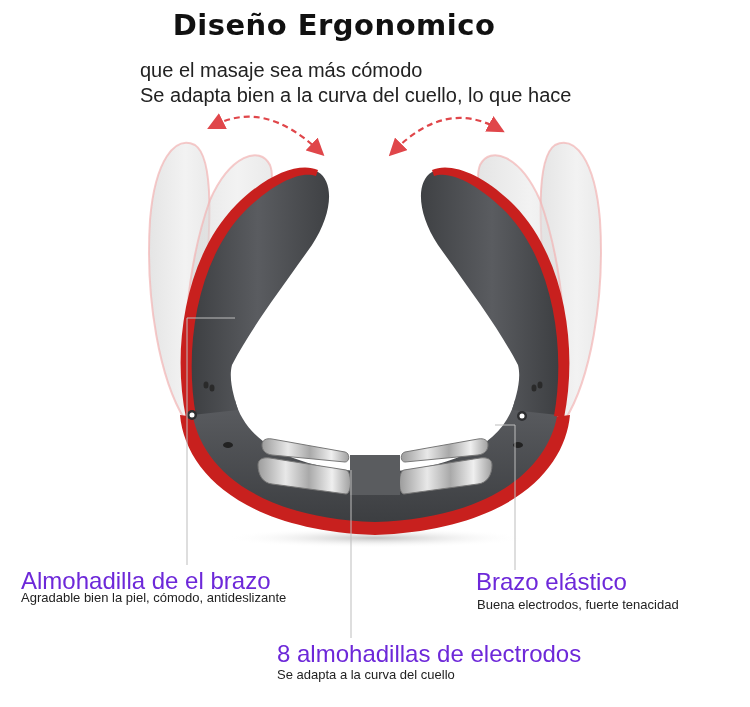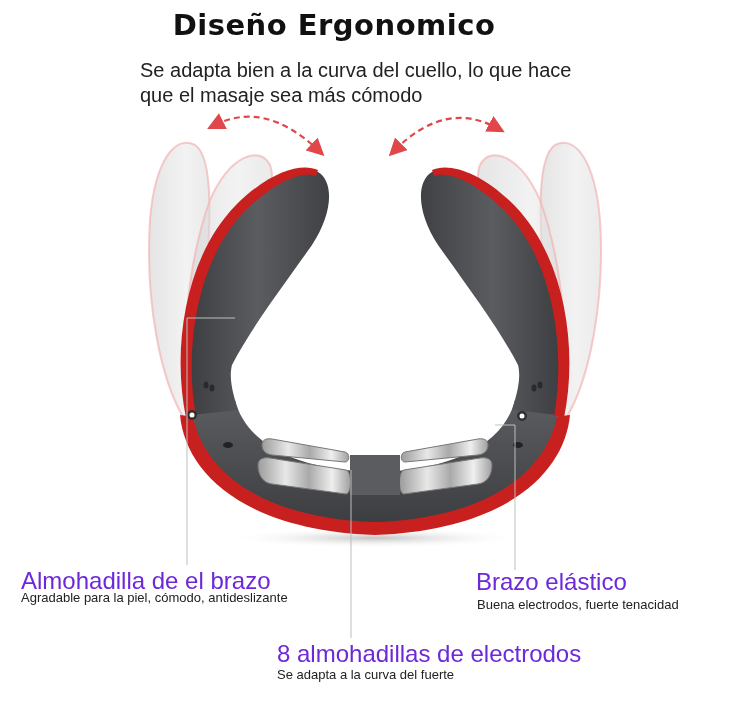--- a/index.html
+++ b/index.html
@@ -18,22 +18,22 @@
     }
     .callout-desc {
       position: absolute; font-family: "Liberation Sans", sans-serif; font-size: 13px; color: #222; white-space: nowrap;
     }
   </style>
 </head>
 <body>
 
 <div class="title">Diseño Ergonomico</div>
 <div class="subtitle">
+  <div>que el masaje sea más cómodo</div>
   <div>Se adapta bien a la curva del cuello, lo que hace</div>
-  <div>que el masaje sea más cómodo</div>
 </div>
 
 <svg class="illustration" viewBox="0 0 750 707" xmlns="http://www.w3.org/2000/svg">
   <defs>
     <linearGradient id="ghost" x1="0" y1="0" x2="1" y2="0">
       <stop offset="0" stop-color="#cfcfcf" stop-opacity="0.55"></stop>
       <stop offset="0.6" stop-color="#e8e8e8" stop-opacity="0.55"></stop>
       <stop offset="1" stop-color="#d9d9d9" stop-opacity="0.55"></stop>
     </linearGradient>
     <linearGradient id="armL" x1="0" y1="0" x2="1" y2="0">
@@ -113,24 +113,24 @@
 
   <g stroke="#bdbdbd" stroke-width="1" fill="none">
     <polyline points="235,318 187,318 187,565"></polyline>
     <polyline points="495,425 515,425 515,570"></polyline>
     <line x1="351" y1="470" x2="351" y2="638"></line>
   </g>
 </svg>
 
 <div>
   <div class="callout-title" style="left:21px; top:567px;">Almohadilla de el brazo</div>
-  <div class="callout-desc" style="left:21px; top:590px;">Agradable para la piel, cómodo, antideslizante</div>
+  <div class="callout-desc" style="left:21px; top:590px;">Agradable bien la piel, cómodo, antideslizante</div>
 </div>
 
 <div>
   <div class="callout-title" style="left:476px; top:568px;text-align:center;">Brazo elástico</div>
   <div class="callout-desc" style="left:477px; top:597px;">Buena electrodos, fuerte tenacidad</div>
 </div>
 
 <div>
   <div class="callout-title" style="left:277px; top:640px;">8 almohadillas de electrodos</div>
-  <div class="callout-desc" style="left:277px; top:667px;">Se adapta a la curva del fuerte</div>
+  <div class="callout-desc" style="left:277px; top:667px;">Se adapta a la curva del cuello</div>
 </div>
 
 </body></html>

